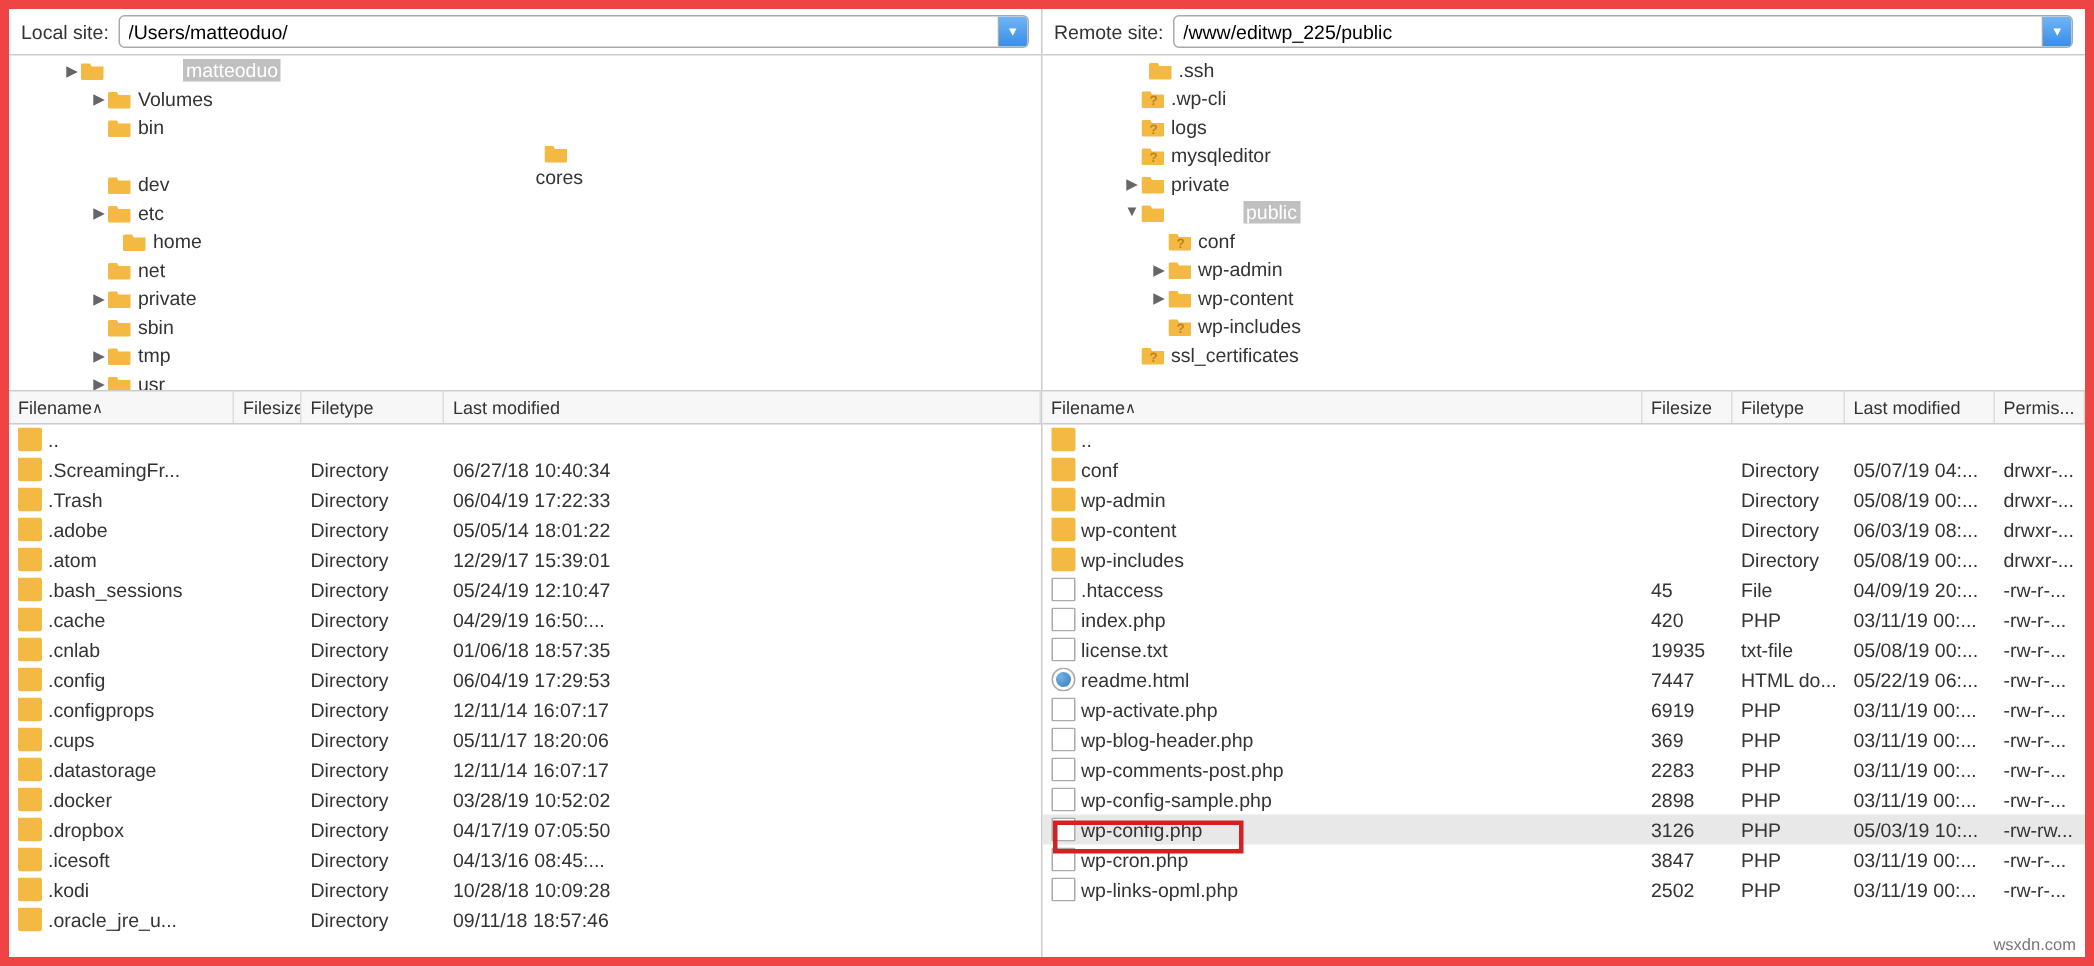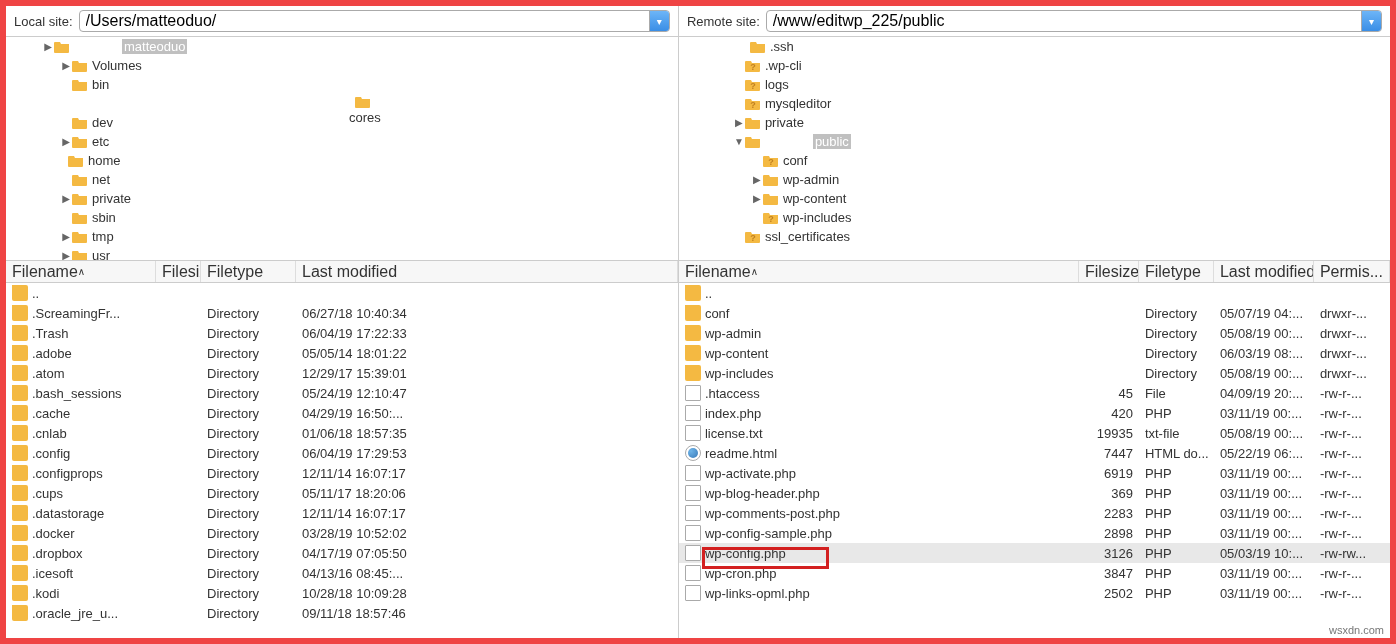--- a/index.html
+++ b/index.html
@@ -3,42 +3,42 @@
 <meta charset="utf-8">
 <style>
 *{box-sizing:border-box;margin:0;padding:0;}
 body{font-family:-apple-system,BlinkMacSystemFont,"Segoe UI",Arial,sans-serif;font-size:13px;color:#333;background:#fff;position:relative;}
 .container{display:flex;width:1396px;height:644px;border:6px solid #ef4444;}
 .pane{flex:1;display:flex;flex-direction:column;border-right:1px solid #ccc;}
 .pane:last-child{border-right:none;}
 .site-bar{display:flex;align-items:center;padding:4px 8px;gap:6px;border-bottom:1px solid #ccc;}
 .site-label{white-space:nowrap;}
 .combo{flex:1;display:flex;border:1px solid #aaa;border-radius:4px;height:22px;position:relative;}
-.combo input{flex:1;border:none;padding:0 6px;font-size:16px;outline:none;background:transparent;}
+.combo input{flex:1;border:none;padding:0 6px;font-size:13px;outline:none;background:transparent;}
 .combo .drop{width:20px;background:linear-gradient(#6db5f7,#3a8ee6);border-left:1px solid #aaa;border-radius:0 3px 3px 0;display:flex;align-items:center;justify-content:center;color:#fff;font-size:10px;}
 .tree{height:224px;overflow-y:scroll;border-bottom:1px solid #ccc;position:relative;}
 .tree-row{display:flex;align-items:center;height:19px;padding-right:8px;cursor:default;}
 .tree-row.sel .name{background:#c0c0c0;color:#fff;padding:0 2px;margin-left:48px;}
 .toggle{width:12px;text-align:center;color:#666;font-size:10px;}
 .icon{width:16px;height:16px;margin-right:4px;display:inline-flex;align-items:center;justify-content:center;}
 .icon svg{width:16px;height:16px;}
 .folder-icon{fill:#f4b942;}
-.header-row{display:flex;background:#f7f7f7;border-bottom:1px solid #ccc;height:22px;align-items:center;font-size:16px;}
+.header-row{display:flex;background:#f7f7f7;border-bottom:1px solid #ccc;height:22px;align-items:center;font-size:12px;}
 .header-row .col{padding:0 6px;border-right:1px solid #ddd;height:100%;display:flex;align-items:center;white-space:nowrap;overflow:hidden;}
 .header-row .sort::after{content:" ∧";font-size:10px;}
 .list{flex:1;overflow-y:scroll;overflow-x:auto;}
 .list-row{display:flex;align-items:center;height:20px;cursor:default;}
 .list-row.hl{background:#e8e8e8;}
 .list-row .cell{padding:0 6px;white-space:nowrap;overflow:hidden;}
 .c-name-l{width:150px;display:flex;align-items:center;}
 .c-size-l{width:45px;text-align:right;}
 .c-type-l{width:95px;}
 .c-mod-l{width:290px;}
 .c-name-r{width:400px;display:flex;align-items:center;}
-.c-size-r{width:60px;text-align:right;}
+.c-size-r{width:60px;}
 .c-type-r{width:75px;}
 .c-mod-r{width:100px;}
 .c-perm-r{width:55px;}
 .file-ic{width:16px;height:16px;margin-right:4px;display:inline-block;}
 .file-ic.folder{background:#f4b942;border-radius:0 2px 2px 2px;position:relative;}
 .file-ic.folder::before{content:"";position:absolute;top:-3px;left:0;width:6px;height:3px;background:#f4b942;border-radius:2px 2px 0 0;}
 .file-ic.file{background:#fff;border:1px solid #aaa;border-radius:1px;}
 .file-ic.html{background:#fff;border:1px solid #aaa;border-radius:50%;position:relative;}
 .file-ic.html::after{content:"";position:absolute;inset:2px;border-radius:50%;background:radial-gradient(circle at 30% 30%,#6eb4e8,#3a7ab8);}
 .red-box{border:3px solid #d32020;position:absolute;}
@@ -108,21 +108,21 @@
         </div>
         <div class="tree-row" style="padding-left: 54px;">
           <span class="toggle">▶</span>
           <span class="icon">
             <svg viewBox="0 0 16 16">
               <path class="folder-icon" d="M1 3h5l1 2h8v8a1 1 0 0 1-1 1H1a1 1 0 0 1-1-1V4a1 1 0 0 1 1-1z"></path>
             </svg>
           </span>
           <span class="name">etc</span>
         </div>
-        <div class="tree-row" style="padding-left: 50px;">
+        <div class="tree-row" style="padding-left: 64px;">
           <span class="toggle"></span>
           <span class="icon">
             <svg viewBox="0 0 16 16">
               <path class="folder-icon" d="M1 3h5l1 2h8v8a1 1 0 0 1-1 1H1a1 1 0 0 1-1-1V4a1 1 0 0 1 1-1z"></path>
             </svg>
           </span>
           <span class="name">home</span>
         </div>
         <div class="tree-row" style="padding-left: 54px;">
           <span class="toggle"></span>

